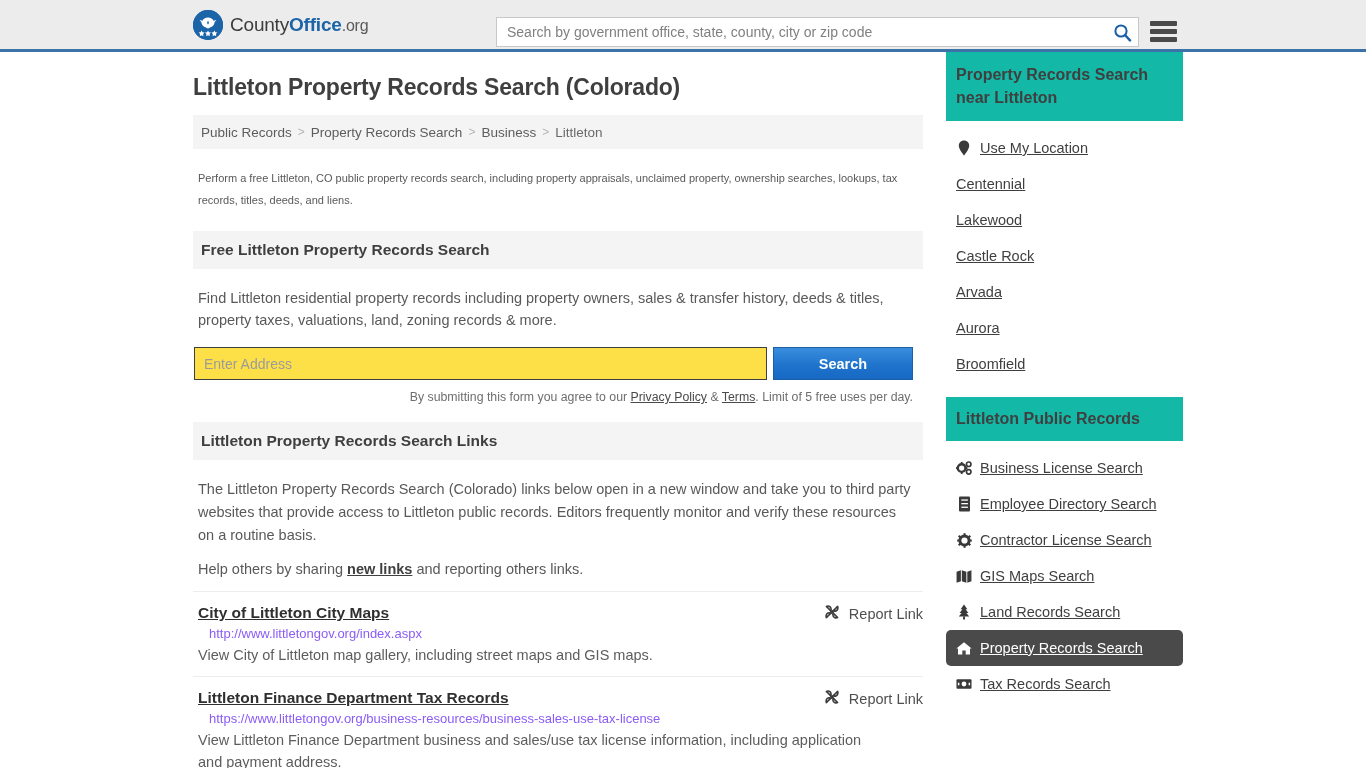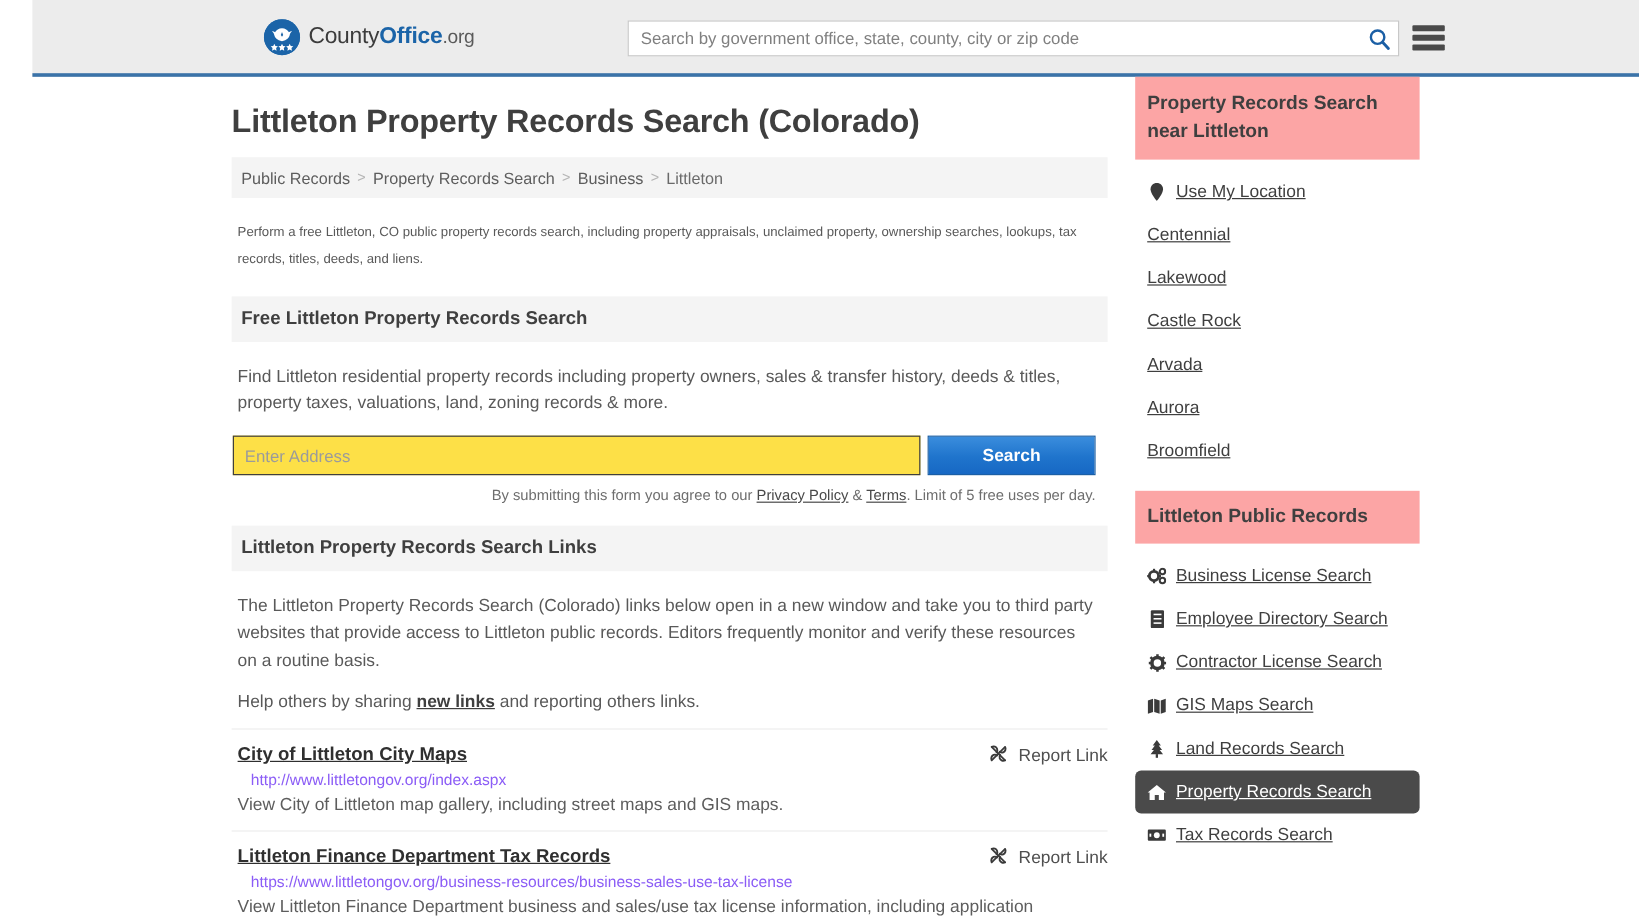--- a/index.html
+++ b/index.html
@@ -7,27 +7,26 @@
   html, body {
     margin: 0; padding: 0;
     width: 1366px; height: 768px;
     overflow: hidden;
     background: #ffffff;
     font-family: "Liberation Sans", sans-serif;
   }
 
   
   .site-header {
-    height: 64px;
+    height: 52px;
     background: #ececec;
     border-bottom: 3px solid #3b73a8;
     display: flex;
     align-items: center;
     position: relative;
-    margin-left: 27px;
   }
   .brand {
     display: flex;
     align-items: center;
     margin-left: 193px;
     text-decoration: none;
     gap: 7px;
   }
   .brand-mark {
     width: 30px; height: 30px;
@@ -104,21 +103,21 @@
   .content-wrap {
     display: flex;
     margin-left: 193px;
     width: 990px;
     align-items: flex-start;
   }
   .main-col { width: 730px; flex: 0 0 730px; }
   .side-col { width: 237px; flex: 0 0 237px; margin-left: 23px; }
 
   h1.page-title {
-    font-size: 27px;
+    font-size: 23px;
     color: #3f3f3f;
     margin: 22px 0 14px 0;
     font-weight: bold;
     letter-spacing: -0.2px;
   }
 
   .breadcrumb {
     background: #f4f4f4;
     height: 34px;
     display: flex;
@@ -248,21 +247,21 @@
     align-items: center;
     gap: 9px;
     font-size: 14.5px;
     color: #4f4f4f;
     cursor: pointer;
     white-space: nowrap;
   }
 
   
   .side-head {
-    background: #fca5a5;
+    background: #14b8a6;
     padding: 11px 10px 12px 10px;
     font-size: 16px;
     font-weight: bold;
     color: #3f3f3f;
     line-height: 23px;
   }
   .side-head.compact { padding: 10px 10px 11px 10px; }
   .side-list { margin: 0; padding: 0; list-style: none; }
   .side-item {
     display: flex;

